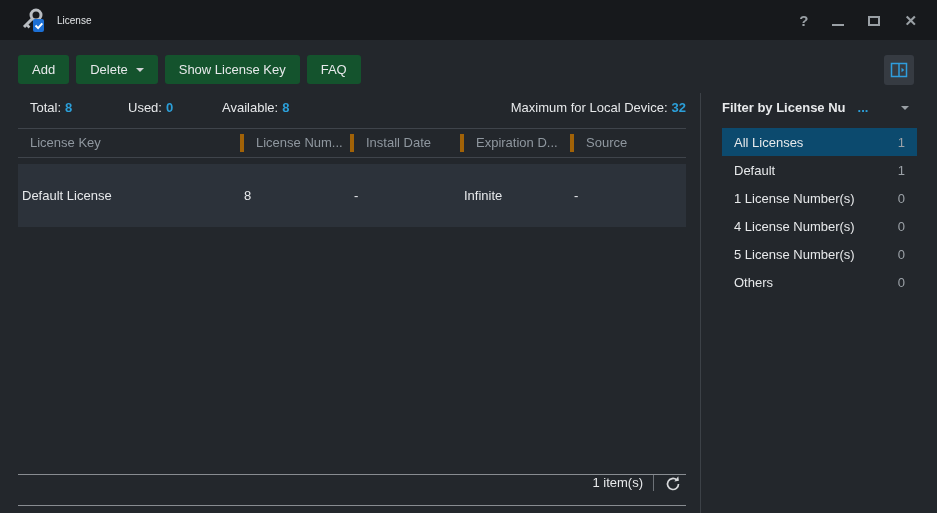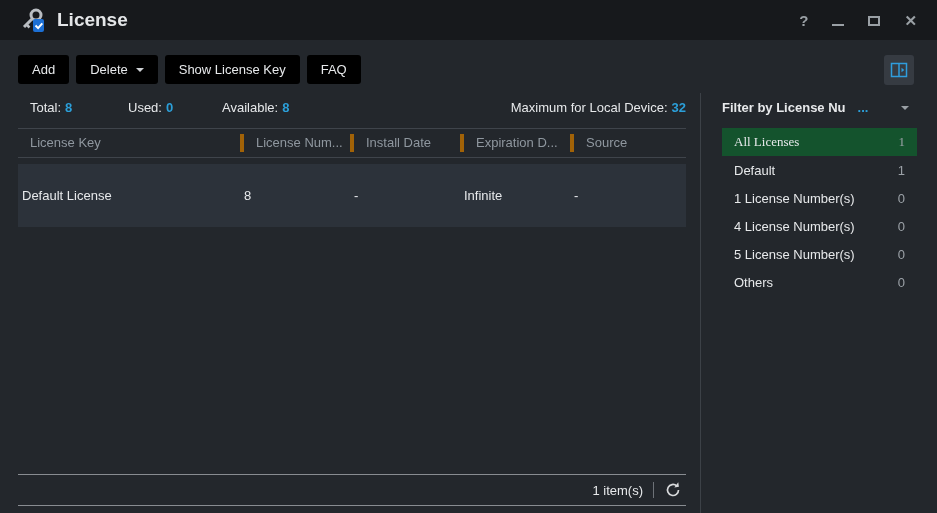--- a/index.html
+++ b/index.html
@@ -3,31 +3,31 @@
 <meta charset="utf-8">
 <style>
   * { margin:0; padding:0; box-sizing:border-box; }
   body { font-family:"Liberation Sans", sans-serif; background:#23272c; }
   .window { position:relative; width:937px; height:513px; background:#23272c; overflow:hidden; }
 
   
   .titlebar { position:absolute; left:0; top:0; width:937px; height:40px; background:#17191c;
               display:flex; align-items:center; padding-left:20px; }
   .titlebar .app-icon { width:26px; height:26px; }
-  .titlebar .title { margin-left:11px; font-size:19px; font-weight:bold; color:#e4e6e8; }
+  .titlebar .title { margin-left:11px; font-size:10px; font-weight:normal; color:#e4e6e8; }
   .win-controls { position:absolute; right:20px; top:0; height:40px; display:flex; align-items:center; gap:24px; }
   .win-btn { color:#9aa0a5; font-size:15px; font-weight:bold; cursor:default; line-height:1; }
   .min-glyph { display:inline-block; width:12px; height:2px; background:#9aa0a5; }
   .max-glyph { display:inline-block; width:12px; height:10px; border:2px solid #9aa0a5; }
 
   
   .main { position:absolute; left:18px; top:40px; width:668px; height:473px; }
 
   .toolbar { position:absolute; left:0; top:15px; height:29px; display:flex; gap:7px; }
-  .tb-btn { height:29px; background:#000000; border:none; border-radius:3px; color:#e7e9eb;
+  .tb-btn { height:29px; background:#14532d; border:none; border-radius:3px; color:#e7e9eb;
             font-size:13px; font-family:"Liberation Sans", sans-serif; padding:0 14px;
             display:flex; align-items:center; cursor:pointer; }
   .caret-down { display:inline-block; margin-left:8px; width:0; height:0;
                 border-left:4px solid transparent; border-right:4px solid transparent;
                 border-top:4px solid #cfd2d5; }
 
   .stats { position:absolute; left:0; top:60px; width:100%; height:18px; font-size:13px; }
   .stat { position:absolute; top:0; color:#e7e9eb; }
   .stat .val { color:#2b9fd9; font-weight:bold; margin-left:4px; }
   .stat-total { left:12px; } .stat-used { left:110px; } .stat-available { left:204px; }
@@ -39,41 +39,41 @@
   .th { padding-left:12px; height:18px; line-height:18px; overflow:hidden; white-space:nowrap; }
   .th + .th { border-left:4px solid #a16207; }
   .c0 { width:222px; } .c1 { width:110px; } .c2 { width:110px; } .c3 { width:110px; } .c4 { width:116px; }
 
   .trow { position:absolute; left:0; top:124px; width:668px; height:63px; background:#2c323a;
           display:flex; align-items:center; color:#e7e9eb; font-size:13px; cursor:default; }
   .td { padding-left:4px; overflow:hidden; white-space:nowrap; }
 
   .statusbar { position:absolute; left:0; top:434px; width:668px; height:32px;
                border-top:1px solid #888c91; border-bottom:1px solid #888c91;
-               display:flex; align-items:center; justify-content:flex-end; }
+               display:flex; align-items:flex-start; justify-content:flex-end; }
   .status-count { color:#e7e9eb; font-size:13px; }
   .status-sep { width:1px; height:16px; background:#6d7278; margin:0 10px; }
   .refresh-btn { width:18px; height:18px; margin-right:4px; background:none; border:none; cursor:pointer; padding:0; }
 
   
   .v-divider { position:absolute; left:700px; top:93px; width:1px; height:420px; background:#3c4147; }
 
   
   .panel-btn { position:absolute; left:884px; top:55px; width:30px; height:30px; background:#363b42;
                border:none; border-radius:3px; display:flex; align-items:center; justify-content:center; cursor:pointer; }
 
   
   .sidebar { position:absolute; left:722px; top:40px; width:195px; height:447px; }
   .sb-title { position:absolute; left:0; top:60px; width:195px; display:flex; align-items:center;
               font-size:13px; font-weight:bold; color:#e7e9eb; }
   .sb-title .ellipsis { color:#2b9fd9; margin-left:12px; }
   .sb-title .caret-down { margin-left:auto; margin-right:8px; border-top-color:#9aa0a5; }
   .sb-items { position:absolute; left:0; top:88px; width:195px; }
   .sb-item { height:28px; display:flex; align-items:center; font-size:13px; cursor:pointer; }
-  .sb-item.selected { background:#14532d;font-family:Liberation Serif, serif; }
+  .sb-item.selected { background:#0c4a6e; }
   .sb-label { color:#e7e9eb; padding-left:12px; }
   .sb-count { margin-left:auto; padding-right:12px; color:#9ba1a7; }
 </style>
 </head>
 <body>
 
 <div class="window">
 
   <div class="titlebar">
     <svg class="app-icon" viewBox="0 0 26 26">

